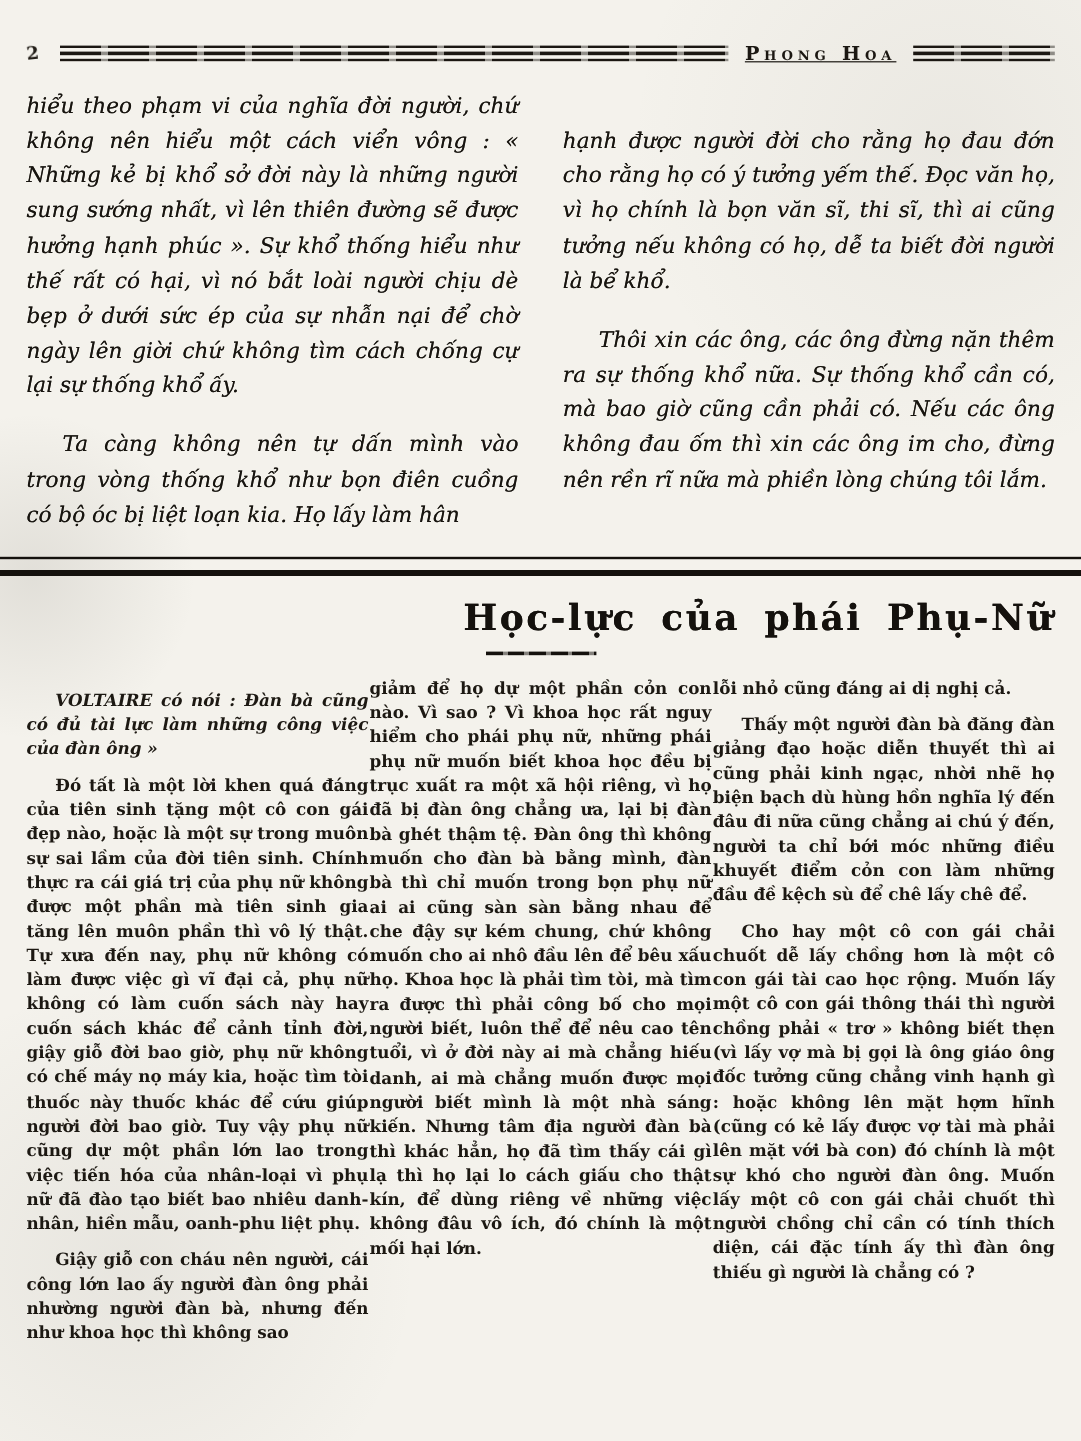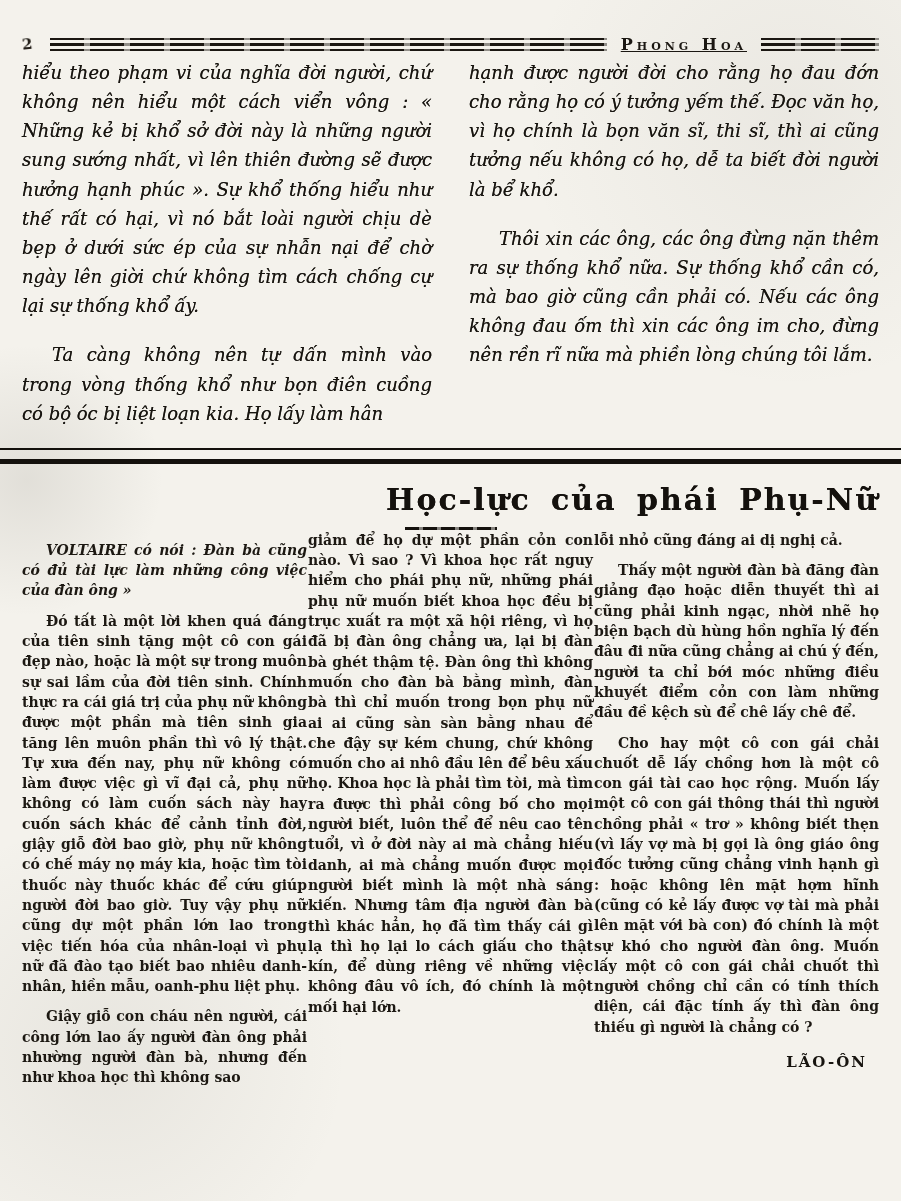--- a/index.html
+++ b/index.html
@@ -38,20 +38,22 @@
   .rule-block i:nth-child(2){height:3px;}
   .mast-title{
     flex:0 0 auto;
     font-weight:bold;font-size:16px;letter-spacing:4px;color:#1b1712;
     font-variant:small-caps;
     text-decoration:underline;
   }
   
   .article-top{
     display:flex;gap:37px;
+    margin-top:16px;
+    align-items:center;
   }
   .article-top .col{flex:1 1 0;}
   .article-top p{
     margin:0;
     font-style:italic;
     font-size:18px;line-height:1.62;
     text-align:justify;
     text-shadow:0 0 .4px rgba(23,20,15,.8);
   }
   .article-top p.indent{text-indent:30px;margin-top:20px;}
@@ -78,20 +80,21 @@
     color:#14110d;
     text-shadow:0 0 .5px rgba(20,17,13,.9);
   }
   .headline-rule{
     width:92px;height:3px;margin:10px auto 0 auto;
     background:repeating-linear-gradient(90deg,#14110d 0 14px,rgba(20,17,13,.5) 14px 18px);
   }
   
   .article-main{
     display:flex;gap:1px;
+    margin-top:18px;
   }
   .article-main .col{flex:1 1 0;}
   .article-main p{
     margin:0;
     font-size:14px;line-height:1.45;
     font-weight:bold;
     color:#1c1812;
     text-align:justify;
   }
   .article-main p.indent{text-indent:24px;margin-top:10px;}
@@ -145,17 +148,16 @@
       <p class="indent">Đó tất là một lời khen quá đáng của tiên sinh tặng một cô con gái đẹp nào, hoặc là một sự trong muôn sự sai lầm của đời tiên sinh. Chính thực ra cái giá trị của phụ nữ không được một phần mà tiên sinh gia tăng lên muôn phần thì vô lý thật. Tự xưa đến nay, phụ nữ không có làm được việc gì vĩ đại cả, phụ nữ không có làm cuốn sách này hay cuốn sách khác để cảnh tỉnh đời, giậy giỗ đời bao giờ, phụ nữ không có chế máy nọ máy kia, hoặc tìm tòi thuốc này thuốc khác để cứu giúp người đời bao giờ. Tuy vậy phụ nữ cũng dự một phần lớn lao trong việc tiến hóa của nhân-loại vì phụ nữ đã đào tạo biết bao nhiêu danh-nhân, hiền mẫu, oanh-phu liệt phụ.</p>
       <p class="indent">Giậy giỗ con cháu nên người, cái công lớn lao ấy người đàn ông phải nhường người đàn bà, nhưng đến như khoa học thì không sao</p>
     </div>
     <div class="col">
       <p>giảm để họ dự một phần cỏn con nào. Vì sao ? Vì khoa học rất nguy hiểm cho phái phụ nữ, những phái phụ nữ muốn biết khoa học đều bị trục xuất ra một xã hội riêng, vì họ đã bị đàn ông chẳng ưa, lại bị đàn bà ghét thậm tệ. Đàn ông thì không muốn cho đàn bà bằng mình, đàn bà thì chỉ muốn trong bọn phụ nữ ai ai cũng sàn sàn bằng nhau để che đậy sự kém chung, chứ không muốn cho ai nhô đầu lên để bêu xấu họ. Khoa học là phải tìm tòi, mà tìm ra được thì phải công bố cho mọi người biết, luôn thể để nêu cao tên tuổi, vì ở đời này ai mà chẳng hiếu danh, ai mà chẳng muốn được mọi người biết mình là một nhà sáng kiến. Nhưng tâm địa người đàn bà thì khác hẳn, họ đã tìm thấy cái gì lạ thì họ lại lo cách giấu cho thật kín, để dùng riêng về những việc không đâu vô ích, đó chính là một mối hại lớn.</p>
     </div>
     <div class="col">
       <p>lỗi nhỏ cũng đáng ai dị nghị cả.</p>
       <p class="indent">Thấy một người đàn bà đăng đàn giảng đạo hoặc diễn thuyết thì ai cũng phải kinh ngạc, nhời nhẽ họ biện bạch dù hùng hồn nghĩa lý đến đâu đi nữa cũng chẳng ai chú ý đến, người ta chỉ bới móc những điều khuyết điểm cỏn con làm những đầu đề kệch sù để chê lấy chê để.</p>
       <p class="indent">Cho hay một cô con gái chải chuốt dễ lấy chồng hơn là một cô con gái tài cao học rộng. Muốn lấy một cô con gái thông thái thì người chồng phải « trơ » không biết thẹn (vì lấy vợ mà bị gọi là ông giáo ông đốc tưởng cũng chẳng vinh hạnh gì : hoặc không lên mặt hợm hĩnh (cũng có kẻ lấy được vợ tài mà phải lên mặt với bà con) đó chính là một sự khó cho người đàn ông. Muốn lấy một cô con gái chải chuốt thì người chồng chỉ cần có tính thích diện, cái đặc tính ấy thì đàn ông thiếu gì người là chẳng có ?</p>
-      <div class="sig-main">LÃO-ÔN</div>
     </div>
   </section>
 
 </div>
 
 </body></html>

